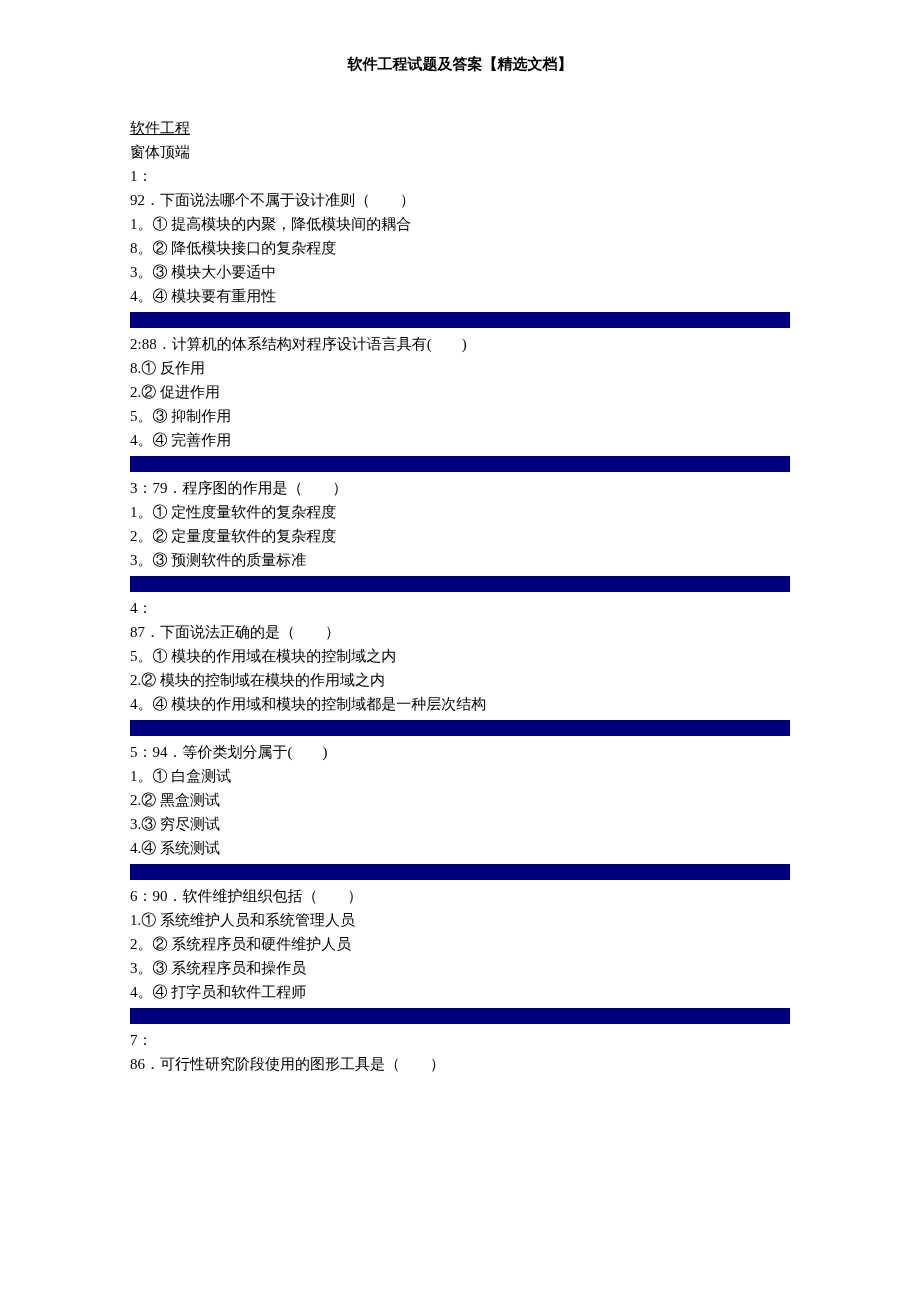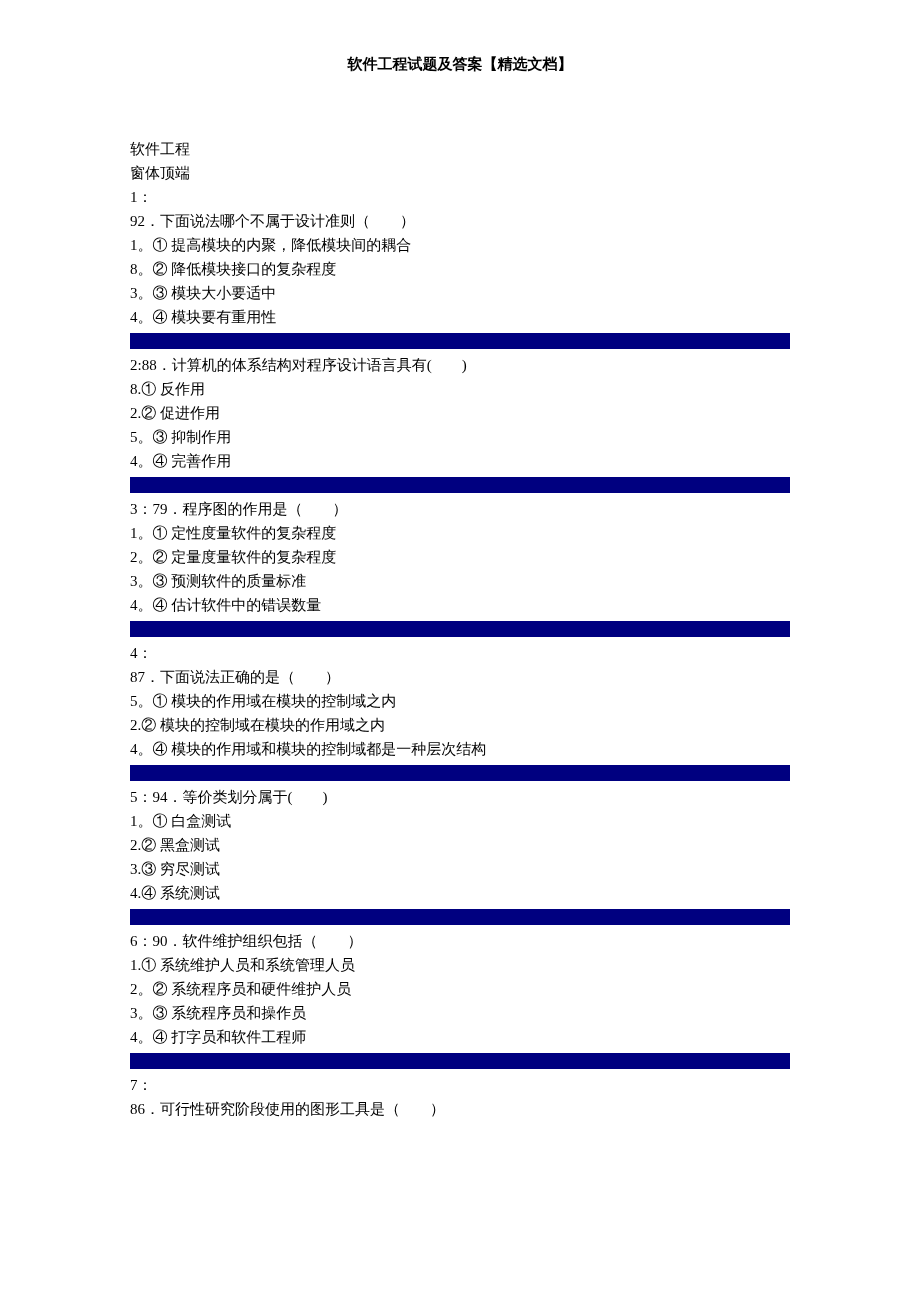--- a/index.html
+++ b/index.html
@@ -10,24 +10,25 @@
     font-size: 15px;
     color: #000000;
     width: 920px;
   }
   .page {
     padding: 55px 130px 40px 130px;
   }
   .title {
     text-align: center;
     font-weight: bold;
-    margin-bottom: 63px;
+    margin-bottom: 42px;
   }
   .subject {
     margin-bottom: 42px;
+    text-decoration: underline;
   }
   .line {
     line-height: 24px;
     margin: 0;
     white-space: pre-wrap;
   }
   .bar {
     background: #000080;
     height: 16px;
     margin: 4px 0;
@@ -53,21 +54,20 @@
   <div class="line">8.① 反作用</div>
   <div class="line">2.② 促进作用</div>
   <div class="line">5。③ 抑制作用</div>
   <div class="line">4。④ 完善作用</div>
   <div class="bar"></div>
 
   <div class="line"><span>3：</span><span>79．程序图的作用是（　　）</span></div>
   <div class="line">1。① 定性度量软件的复杂程度</div>
   <div class="line">2。② 定量度量软件的复杂程度</div>
   <div class="line">3。③ 预测软件的质量标准</div>
-  <div class="line">4。④ 估计软件中的错误数量</div>
   <div class="bar"></div>
 
   <div class="line">4：</div>
   <div class="line">87．下面说法正确的是（　　）</div>
   <div class="line">5。① 模块的作用域在模块的控制域之内</div>
   <div class="line">2.② 模块的控制域在模块的作用域之内</div>
   <div class="line">4。④ 模块的作用域和模块的控制域都是一种层次结构</div>
   <div class="bar"></div>
 
   <div class="line"><span>5：</span><span>94．等价类划分属于(　　)</span></div>

